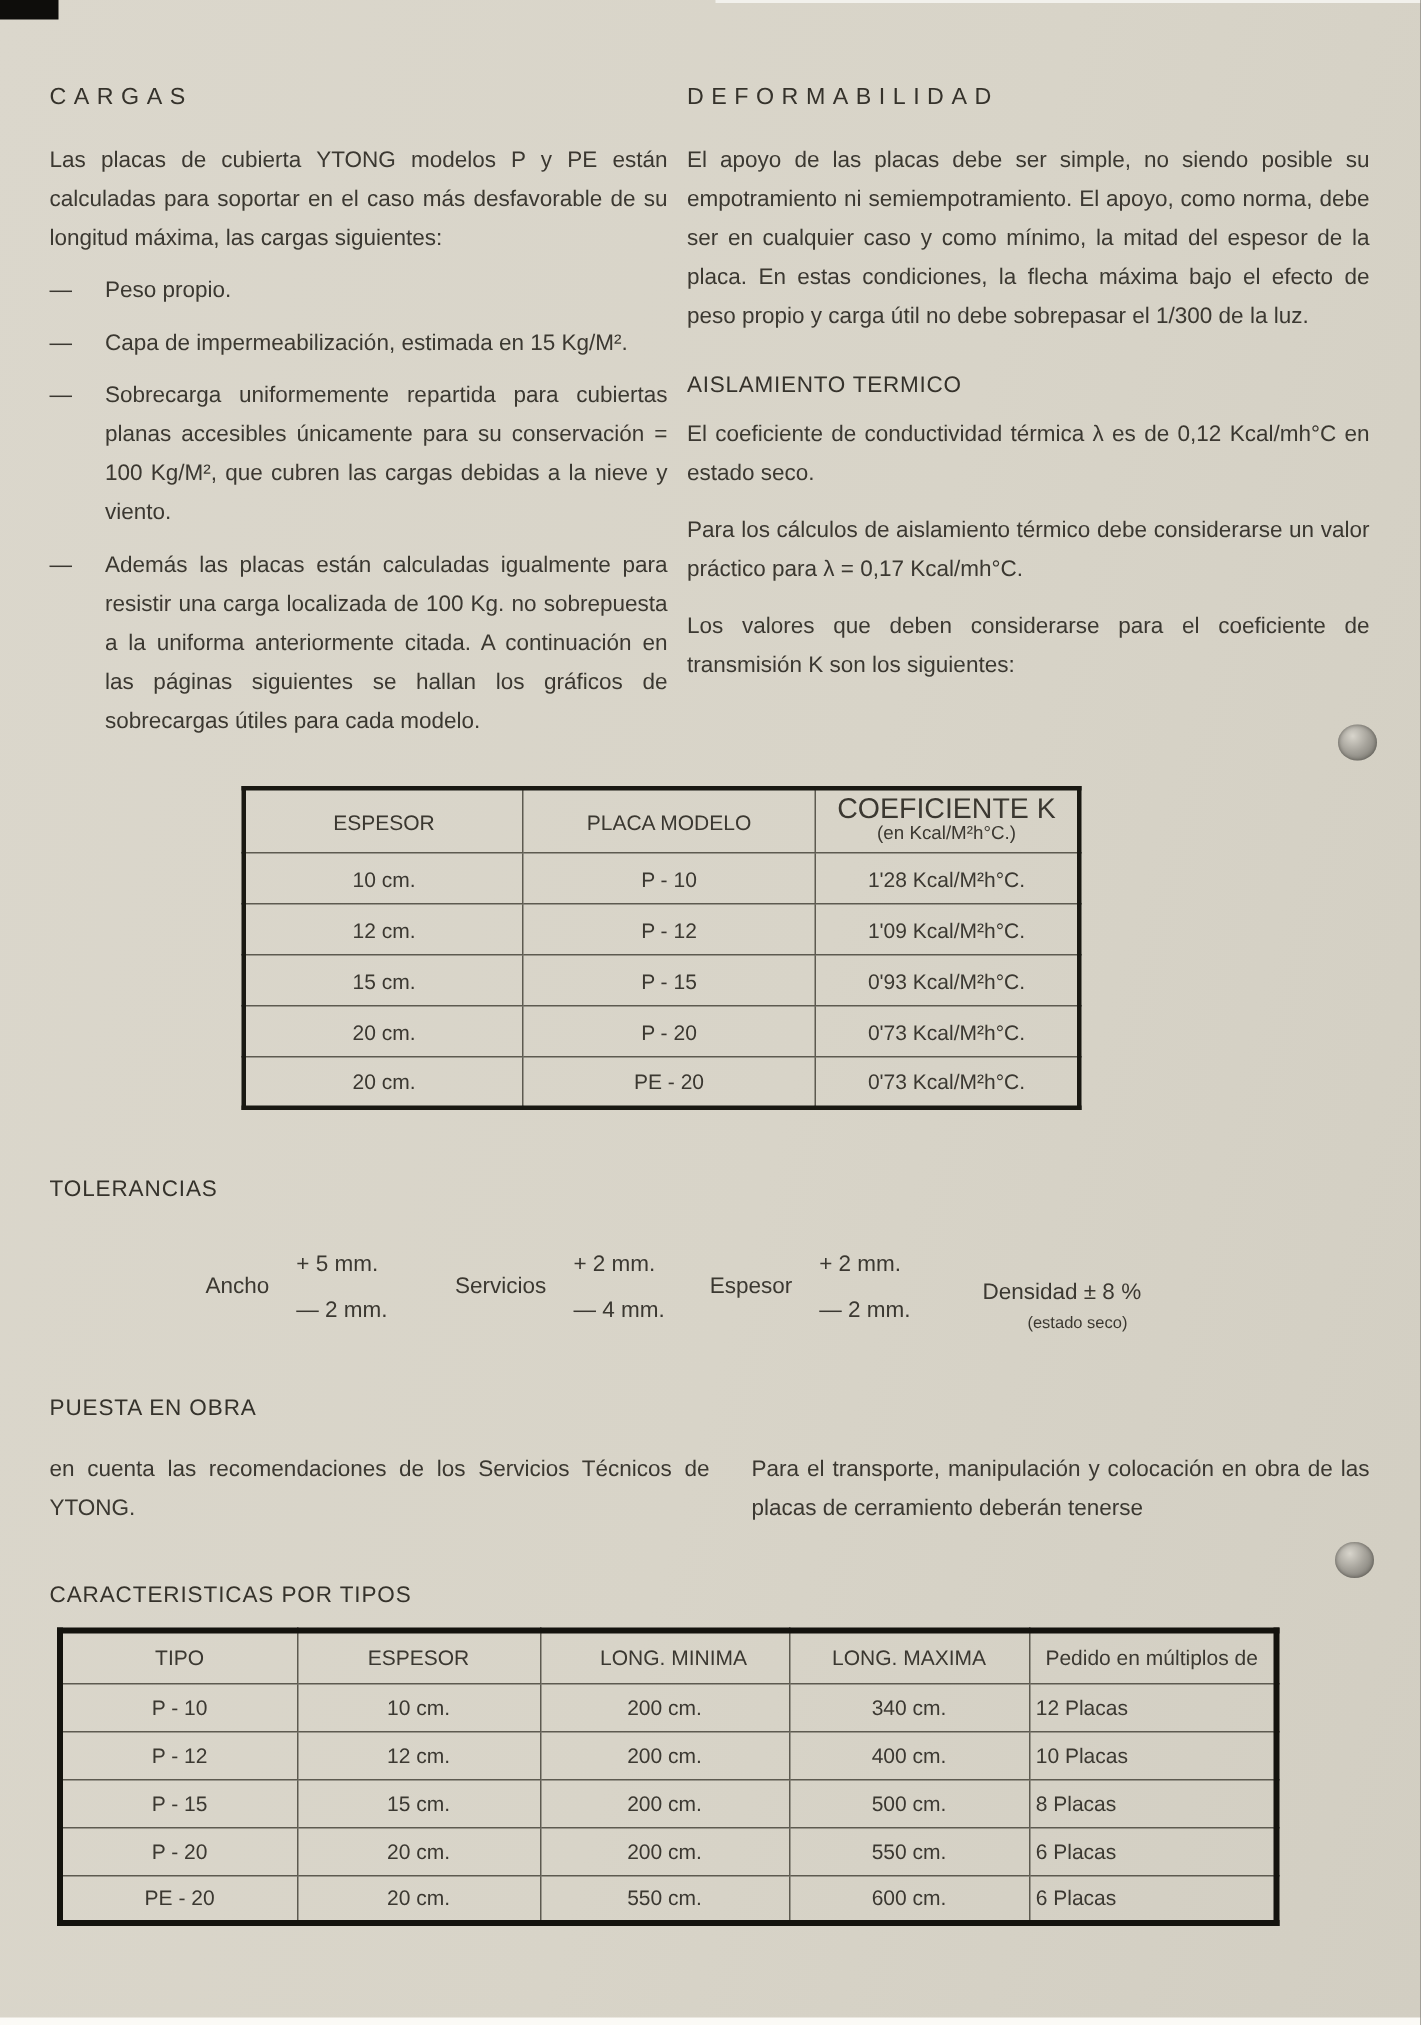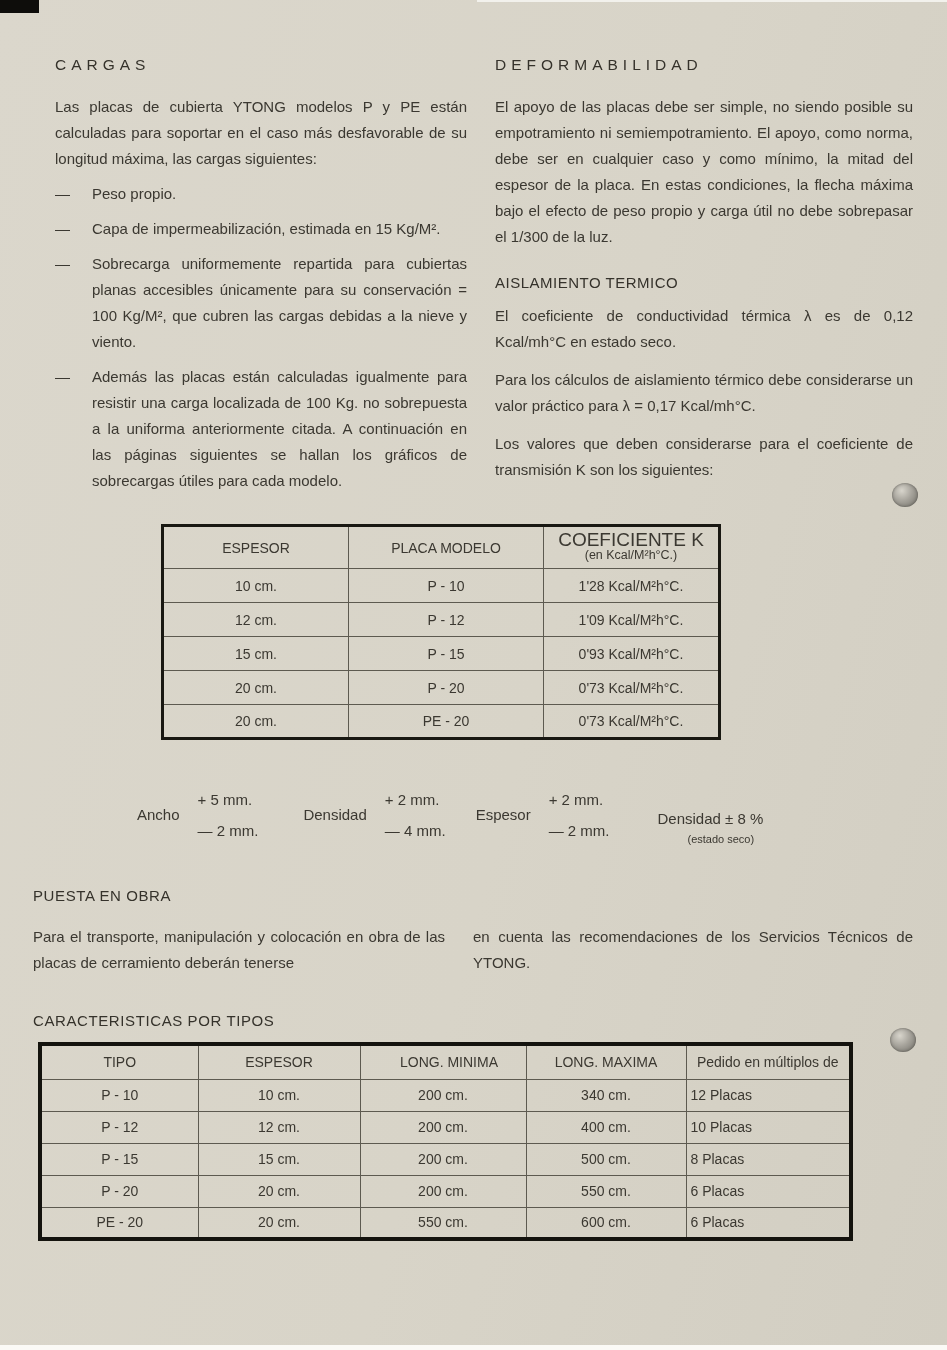--- a/index.html
+++ b/index.html
@@ -19,21 +19,21 @@
   .hole {
     position:absolute; width:26px; height:24px; border-radius:50%;
     background:radial-gradient(circle at 38% 32%, #d8d5cc 0%, #a6a39b 45%, #6e6c65 100%);
     box-shadow:inset 0 0 3px rgba(40,38,33,.55);
   }
   .hole-1 { left:892px; top:483px; }
   .hole-2 { left:890px; top:1028px; }
 
   .content { position:relative; padding:56px 34px 0 33px; }
 
-  .columns { display:flex; gap:28px;margin-left:22px; }
+  .columns { display:flex; gap:13px; }
   .col-left  { width:412px; flex:none; }
   .col-right { flex:1; }
 
   .sec-title { font-size:15.5px; font-weight:normal; letter-spacing:5px; color:#35322b; margin-bottom:20px; white-space:nowrap; }
   .sub-title { font-size:15px; font-weight:normal; letter-spacing:.5px; color:#35322b; margin-top:24px; }
   .plain-title { font-size:15px; font-weight:normal; letter-spacing:.6px; color:#35322b; }
 
   .body { font-size:15px; line-height:26px; text-align:justify; color:#3b3831; }
   .mt { margin-top:12px; }
 
@@ -165,33 +165,34 @@
           </tr>
           <tr>
             <td>20 cm.</td>
             <td>PE - 20</td>
             <td>0'73  Kcal/M²h°C.</td>
           </tr>
         </tbody>
     </table>
 
     <div class="tol-section">
+      <h3 class="plain-title">TOLERANCIAS</h3>
 
       <div class="tol-row">
 
         <div class="tol-group g1">
           <span class="tol-label">Ancho</span>
           <span class="tol-stack">
             <span class="tol-val">+ 5 mm.</span>
             <span class="tol-val">— 2 mm.</span>
           </span>
         </div>
 
         <div class="tol-group g2">
-          <span class="tol-label">Densidad</span>
+          <span class="tol-label">Servicios</span>
           <span class="tol-stack">
             <span class="tol-val">+ 2 mm.</span>
             <span class="tol-val">— 4 mm.</span>
           </span>
         </div>
 
         <div class="tol-group g3">
           <span class="tol-label">Espesor</span>
           <span class="tol-stack">
             <span class="tol-val">+ 2 mm.</span>
@@ -203,22 +204,22 @@
           <div class="den-main">Densidad ± 8 %</div>
           <div class="den-note">(estado seco)</div>
         </div>
 
       </div>
     </div>
 
     <div class="puesta">
       <h3 class="plain-title">PUESTA EN OBRA</h3>
       <div class="puesta-cols">
+        <p class="body puesta-right">en cuenta las recomendaciones de los Servicios Técnicos de YTONG.</p>
         <p class="body puesta-left">Para el transporte, manipulación y colocación en obra de las placas de cerramiento deberán tenerse</p>
-        <p class="body puesta-right">en cuenta las recomendaciones de los Servicios Técnicos de YTONG.</p>
       </div>
     </div>
 
     <div class="carac">
       <h3 class="plain-title">CARACTERISTICAS POR TIPOS</h3>
 
       <table class="tipos-table">
         <thead>
           <tr>
             <th class="t1">TIPO</th>

